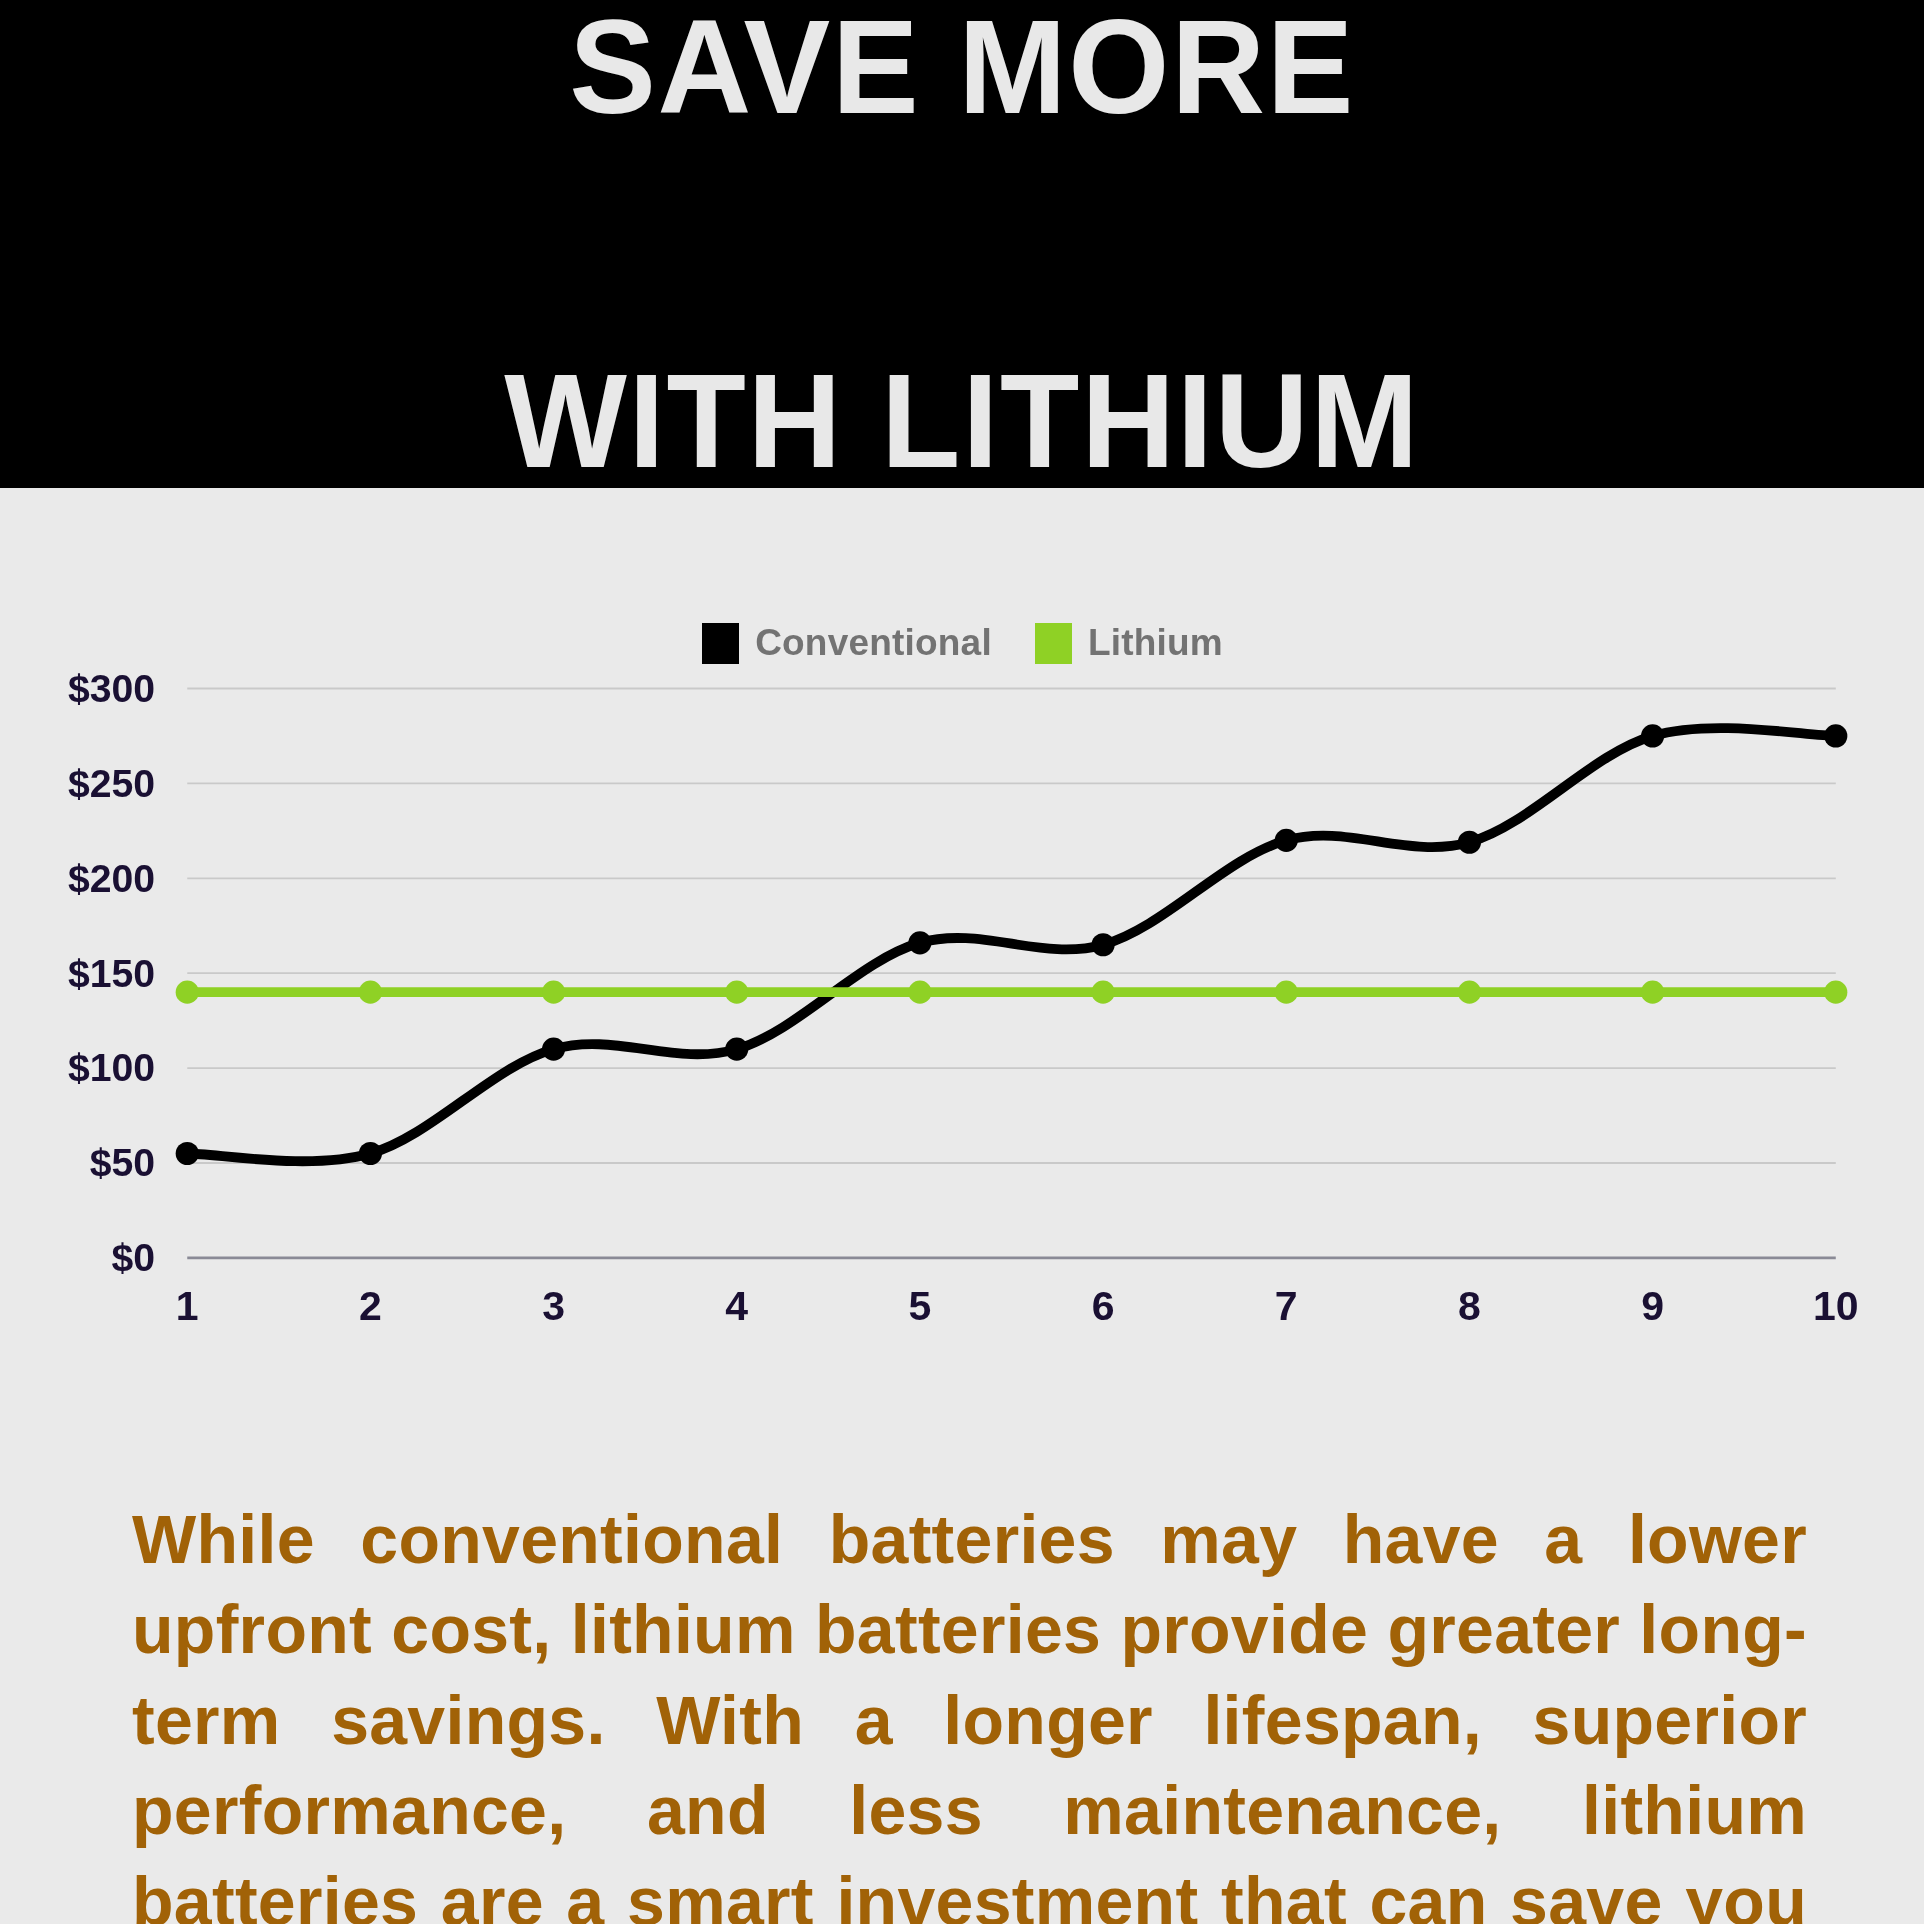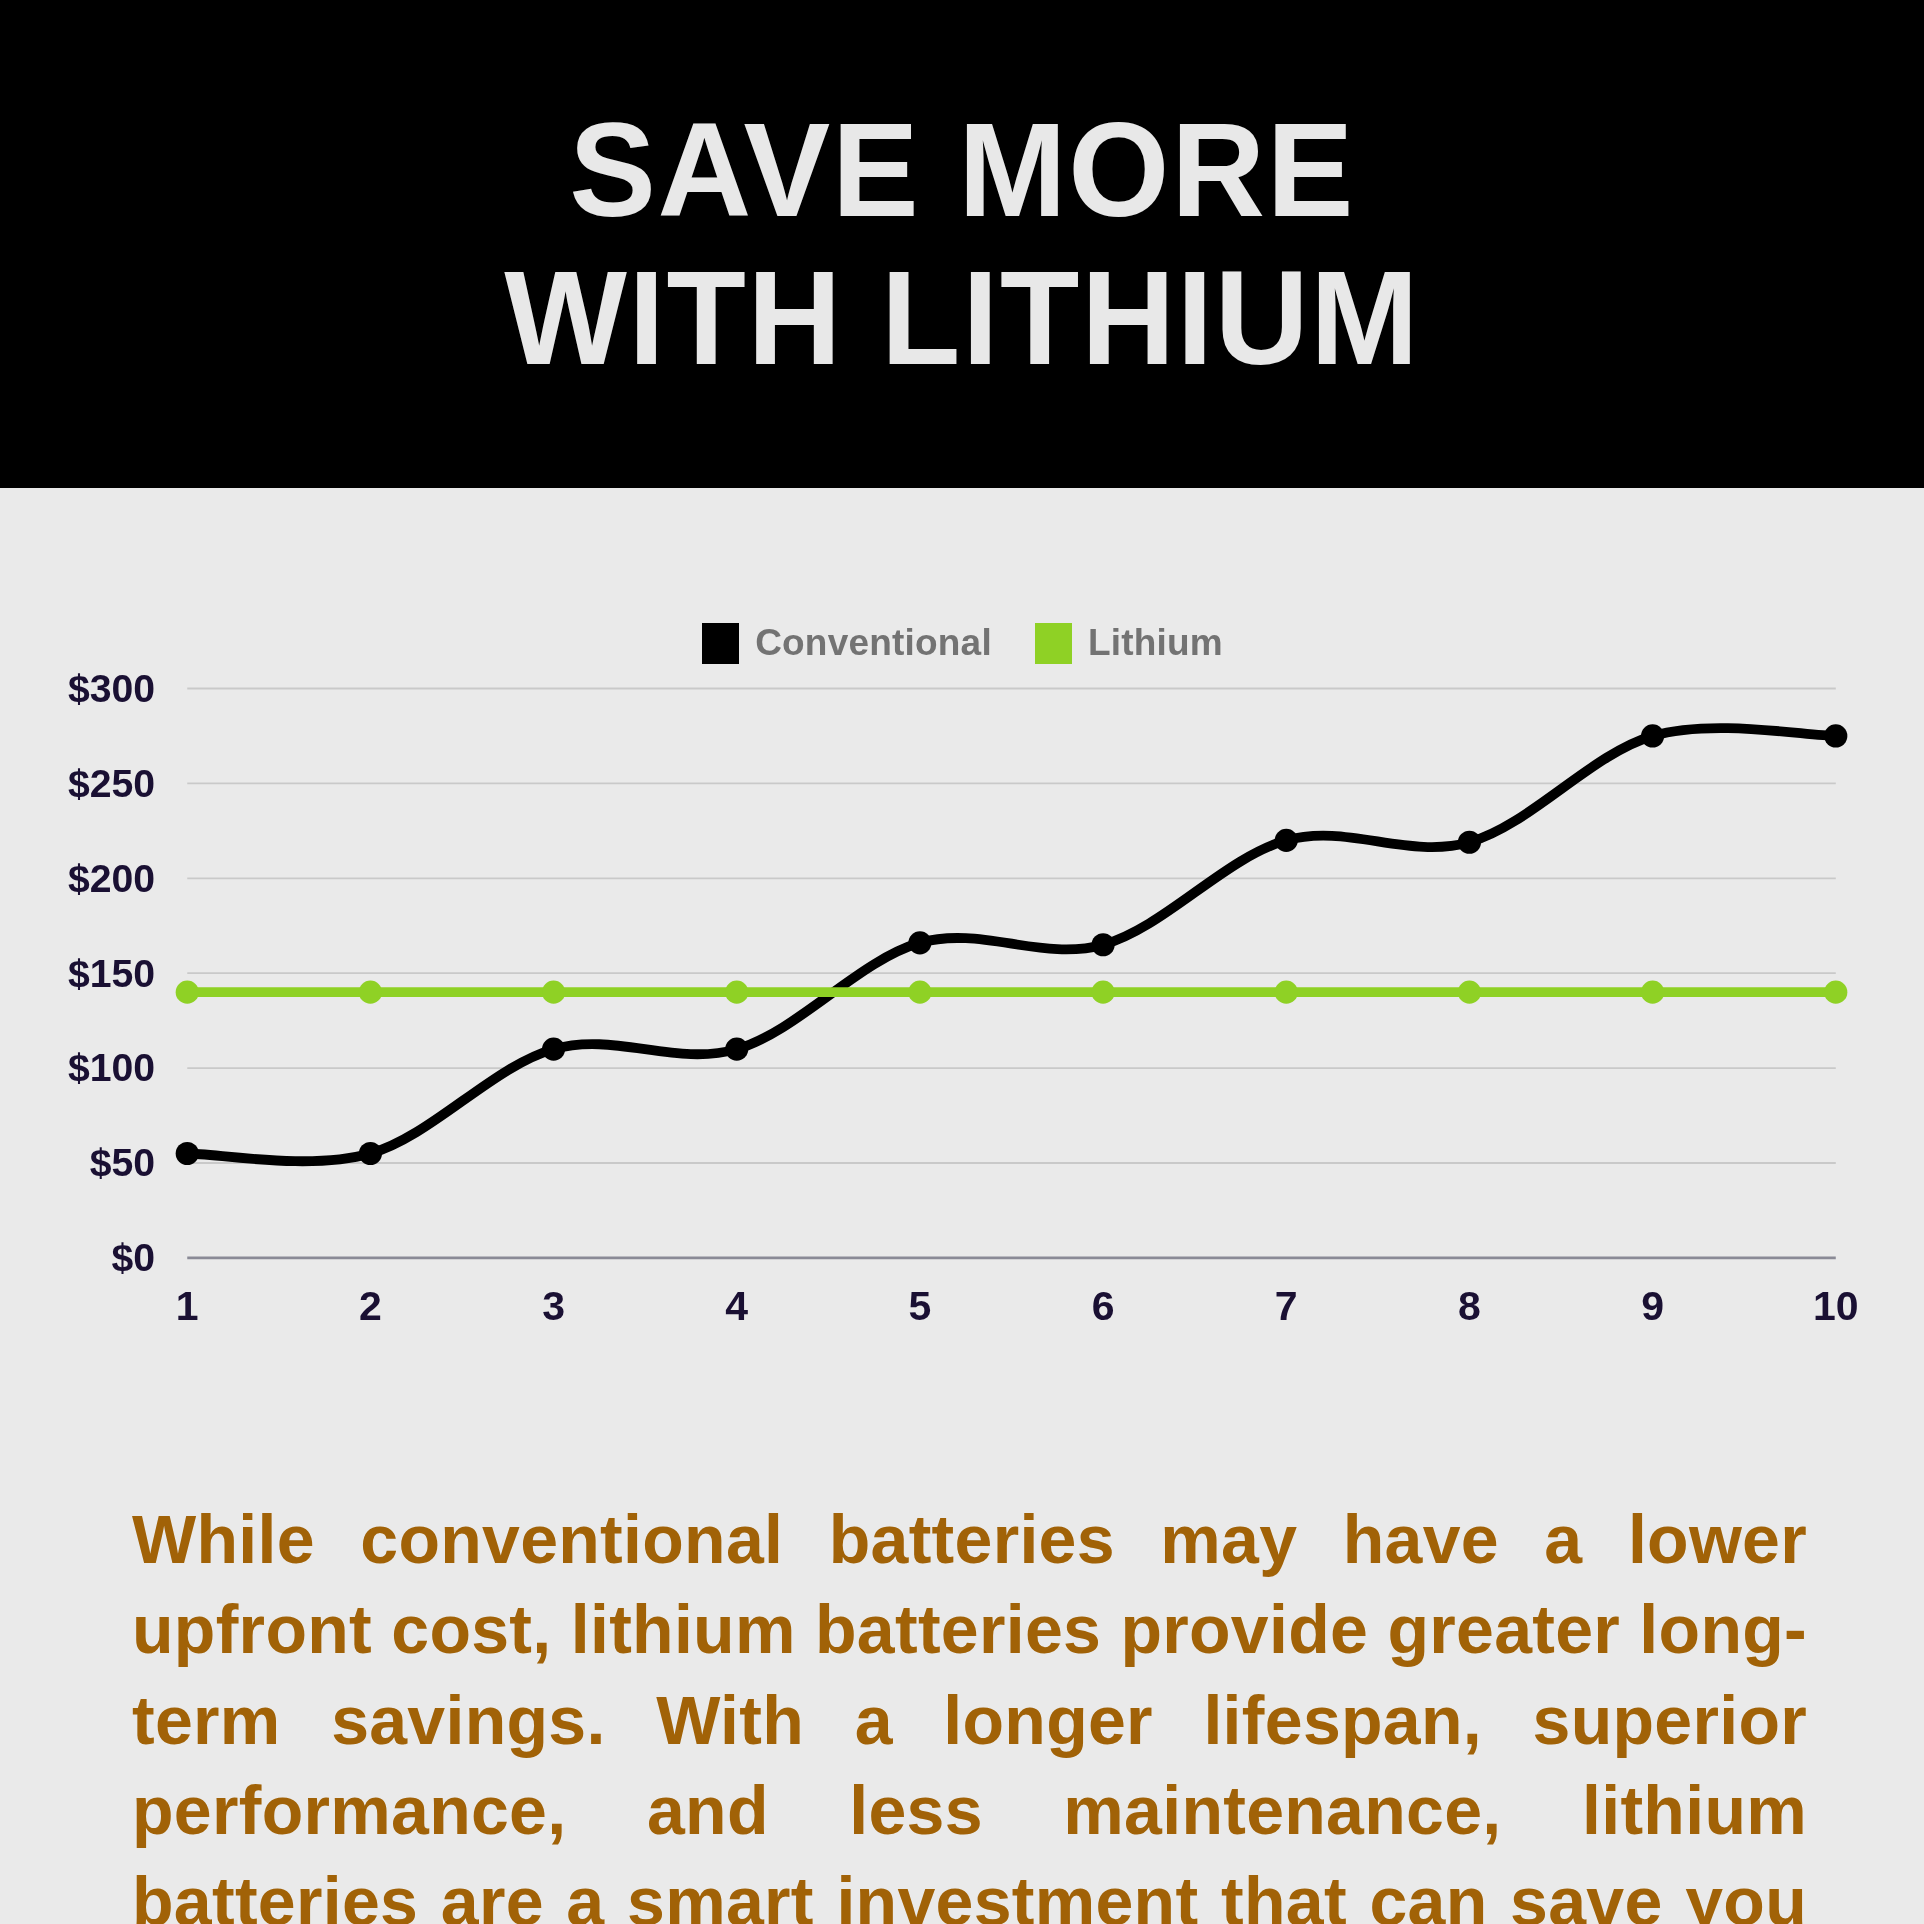--- a/index.html
+++ b/index.html
@@ -25,21 +25,21 @@
   .header {
     position: absolute;
     left: 0;
     top: 0;
     width: 1925px;
     height: 488px;
     background: #000000;
     display: flex;
     flex-direction: column;
     align-items: center;
-    justify-content: center;
+    justify-content: space-between;
   }
   .header-title-line {
     color: #e8e8e8;
     font-family: "Liberation Sans Narrow", "Liberation Sans", sans-serif;
     font-weight: 700;
     font-size: 134px;
     line-height: 1.0;
     letter-spacing: 1.8px;
     text-align: center;
     text-transform: uppercase;

